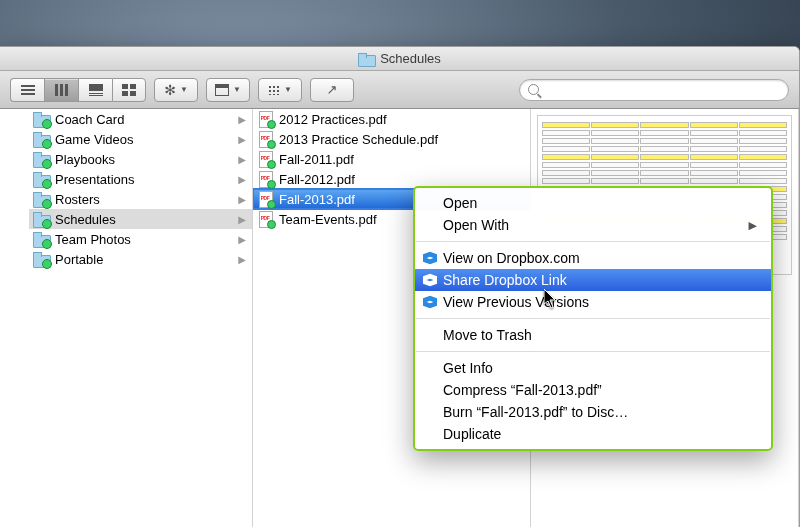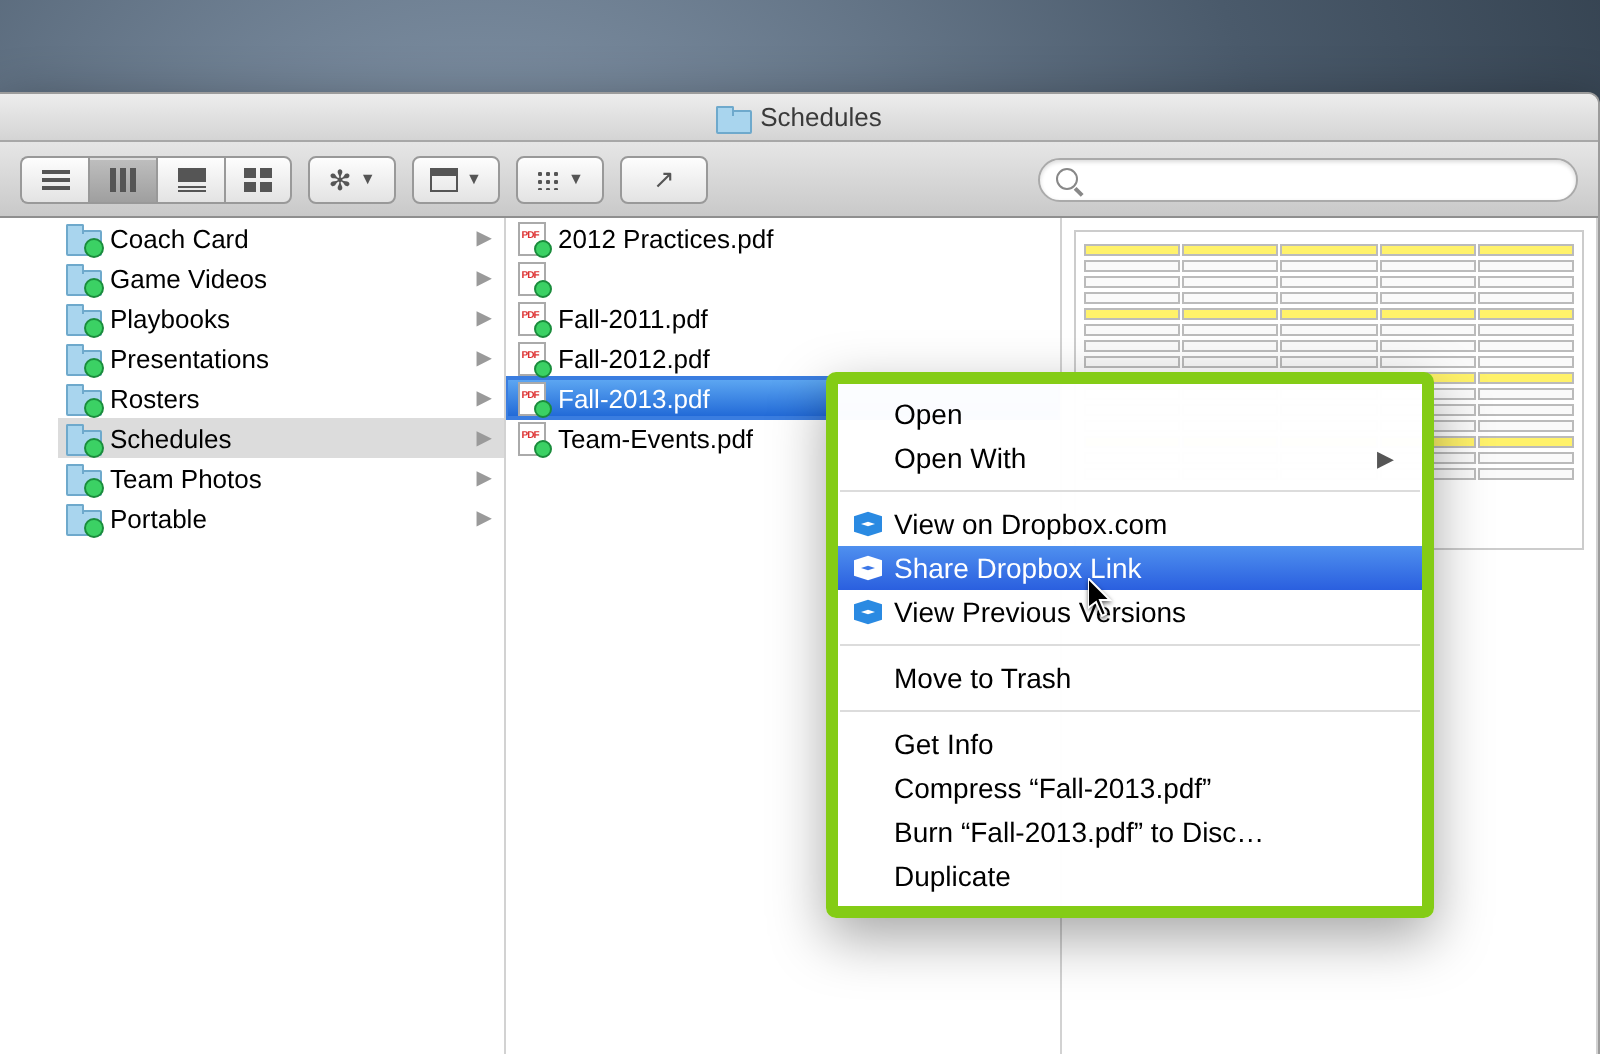--- a/index.html
+++ b/index.html
@@ -132,23 +132,23 @@
   }
   .preview-thumb .pv-row { display:flex; gap:1px; }
   .preview-thumb .cell { flex:1; height:6px; border:0.5px solid #bbb; background:#fafafa; }
   .preview-thumb .hl .cell { background:#fff26a; }
   .preview-meta { position:absolute; left:8px; right:8px; top:360px; font-size:11px; color:#5b5b5b; line-height:1.6; }
   .preview-meta .row2 { display:flex; }
   .preview-meta .k { width:70px; text-align:right; padding-right:8px; color:#8a8a8a;}
 
   
   .ctxmenu {
-    position:absolute; left: 413px; top: 186px; width: 304px;
+    position:absolute; left: 413px; top: 186px; width: 360px;
     background: rgba(255,255,255,0.98);
-    border:6px solid #84cc16; border-radius:5px;
+    border:2px solid #84cc16; border-radius:5px;
     box-shadow: 0 10px 28px rgba(0,0,0,0.35);
     padding: 4px 0; font-size:14px;
   }
   .mi { height:22px; display:flex; align-items:center; padding:0 20px 0 28px; position:relative; white-space:nowrap;}
   .mi .sub { position:absolute; right:14px; font-size:11px; color:#555;}
   .mi.sel { background: linear-gradient(#4f90ef,#2a5fdf); color:#fff; }
   .sep { height:1px; margin:5px 1px; background:#dcdcdc; }
   .dbx { width:14px; height:14px; position:absolute; left:8px; top:4px; }
   .dbx span { position:absolute; width:7px; height:5px; background:#2a8ae2; transform:skewY(18deg);}
   .dbx span:nth-child(1){left:0; top:2px; transform:skewY(-18deg);}
@@ -276,20 +276,21 @@
       <div class="row">
           <span class="pdf-ic">
             <span class="sync"></span>
           </span>
           <span>2012 Practices.pdf</span>
         </div>
       <div class="row">
           <span class="pdf-ic">
             <span class="sync"></span>
           </span>
+          <span>2013 Practice Schedule.pdf</span>
         </div>
       <div class="row">
           <span class="pdf-ic">
             <span class="sync"></span>
           </span>
           <span>Fall-2011.pdf</span>
         </div>
       <div class="row">
           <span class="pdf-ic">
             <span class="sync"></span>

